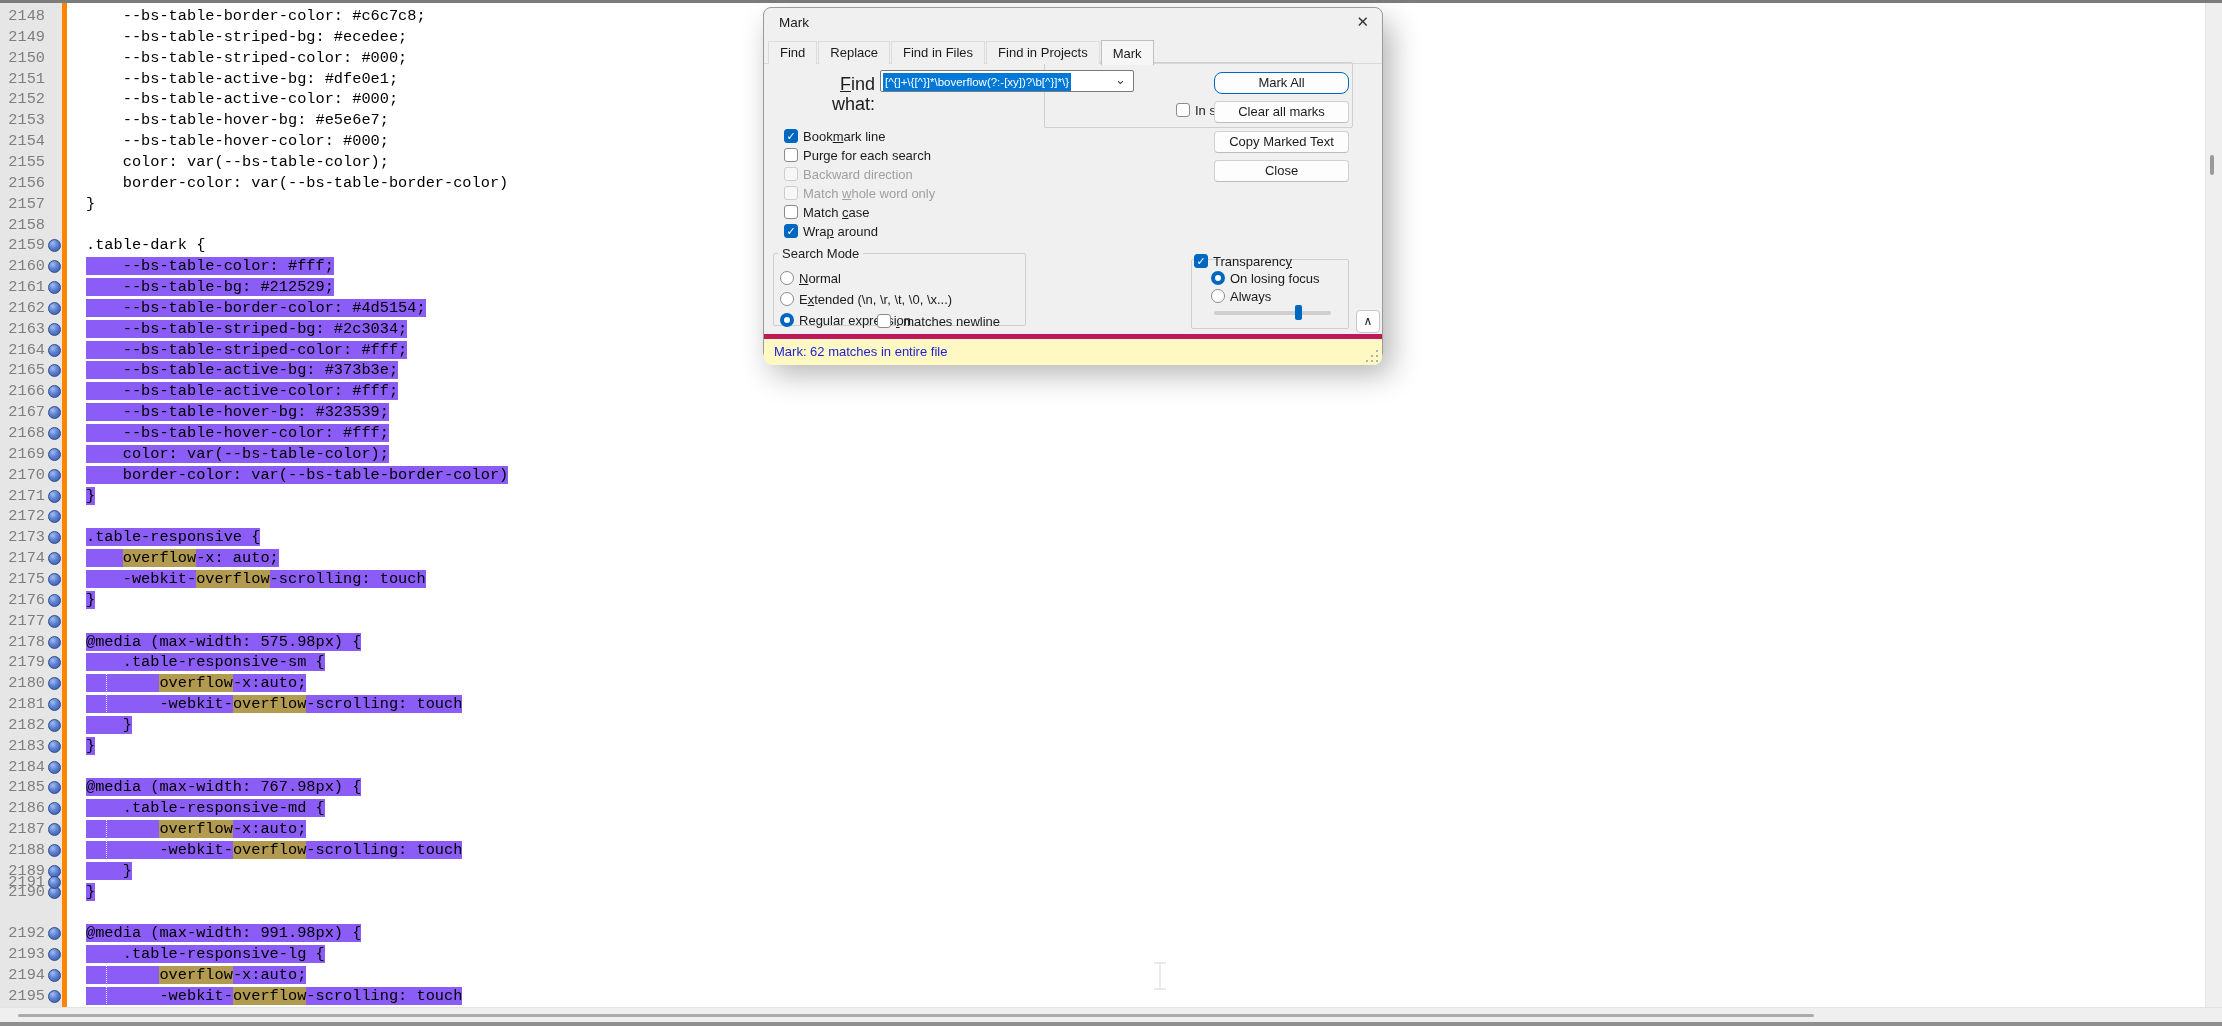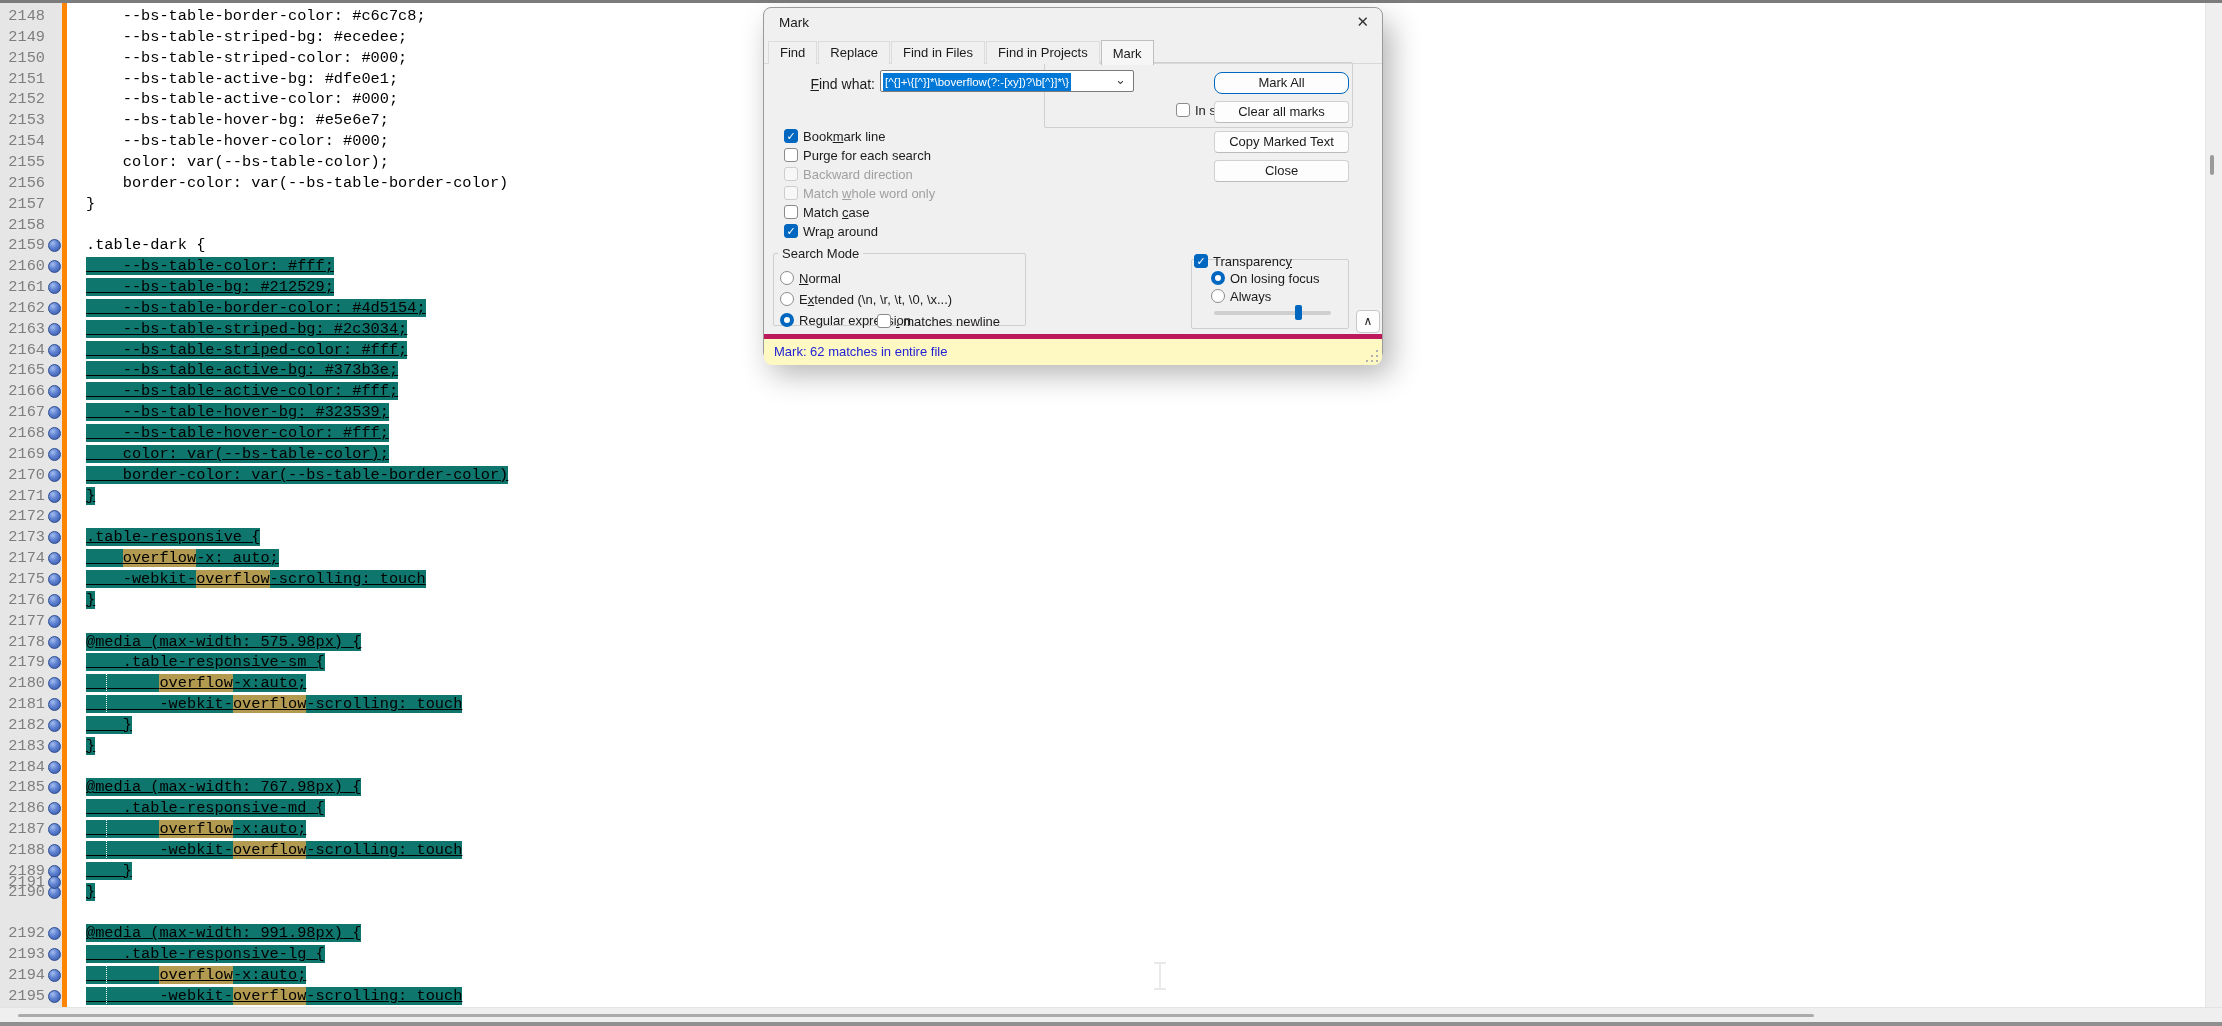--- a/index.html
+++ b/index.html
@@ -16,37 +16,37 @@
   #editor{position:absolute;left:0;top:0;width:2205px;height:1007px;background:#ffffff;}
   #gutter{position:absolute;left:0;top:3px;width:62px;height:1004px;background:#e6e6e6;}
   #changebar{position:absolute;left:62px;top:3px;width:5px;height:1004px;background:#ff8400;}
   #lines{position:absolute;left:0;top:6px;width:100%;}
   .line{position:absolute;left:0;width:2200px;height:20.85px;font-family:"Liberation Mono",monospace;font-size:15.3px;line-height:20.85px;}
   .ln{position:absolute;left:0;top:0;width:45px;text-align:right;color:#7e7e7e;}
   .bm{position:absolute;left:48px;top:4px;width:13px;height:13px;border-radius:50%;
       background:radial-gradient(circle at 35% 30%, #a3bdee 0%, #5d80d1 45%, #33549f 100%);
       border:1px solid #2c4a8f;box-sizing:border-box;}
   .txt{position:absolute;left:86px;top:0;white-space:pre;color:#000;}
-  .mk{background:#0f766e;text-decoration:underline;}
+  .mk{background:#8b5cf6;}
   .sm{background:#b29a51;}
   .guide{position:absolute;left:105px;top:1px;height:19px;width:0;border-left:1px dotted #ffffff;z-index:3;}
   
   #ibeam{position:absolute;left:1153px;top:962px;width:14px;height:28px;z-index:5;}
   #ibeam .v{position:absolute;left:6px;top:2px;width:2px;height:24px;background:#e9e9e9;}
   #ibeam .h{position:absolute;left:1px;width:12px;height:2px;background:#e9e9e9;}
   
   #dialog{position:absolute;left:763px;top:7px;width:620px;height:353px;background:#f0f0f0;
           border:1px solid #9a9a9a;border-radius:8px;box-shadow:8px 14px 30px rgba(0,0,0,0.30);z-index:100;box-sizing:border-box;padding-left:28px;}
   #dlg-title{position:absolute;left:15px;top:7px;font-size:13.5px;color:#1b1b1b;}
   #dlg-close{position:absolute;right:13px;top:5px;font-size:15px;color:#333;cursor:default;}
   #tabs{position:absolute;left:4px;top:31px;height:25px;display:flex;align-items:flex-end;z-index:2;}
   .tab{font-size:13px;color:#1b1b1b;padding:3px 11px 4px 11px;border:1px solid #dcdcdc;border-bottom:none;background:#f0f0f0;margin-right:1px;}
   .tab.active{background:#f6f6f6;border-color:#bfbfbf;padding-top:5px;position:relative;top:1px;}
   #tabline{position:absolute;left:0;top:55px;width:100%;height:1px;background:#d8d8d8;}
-  .mini-label{font-size:14px;color:#1b1b1b;}
+  .mini-label{font-size:18px;color:#1b1b1b;}
   #find-what-label{position:absolute;left:40px;top:66px;width:71px;text-align:right;line-height:20px;}
   #combo{position:absolute;left:116px;top:62px;width:254px;height:22px;background:#fff;border:1px solid #7a7a7a;border-radius:2px;box-sizing:border-box;z-index:2;}
   #combo-text{position:absolute;left:2px;top:2px;height:16px;line-height:16px;font-size:11.5px;background:#0078d7;color:#fff;padding:1px 2px;white-space:nowrap;}
   #combo-arrow{position:absolute;right:7px;top:1px;font-size:13px;color:#444;}
   .frame{position:absolute;border:1px solid #cfcfcf;border-radius:2px;box-sizing:border-box;}
   #frame-actions{left:280px;top:54px;width:309px;height:66px;}
   #frame-searchmode{left:9px;top:245px;width:253px;height:73px;}
   #frame-transparency{left:427px;top:251px;width:158px;height:70px;}
   .frame-label{position:absolute;background:#f0f0f0;padding:0 4px;font-size:13px;color:#1b1b1b;}
   .cbbox{position:absolute;width:14px;height:14px;border-radius:3px;box-sizing:border-box;background:#fff;border:1px solid #8b8b8b;

